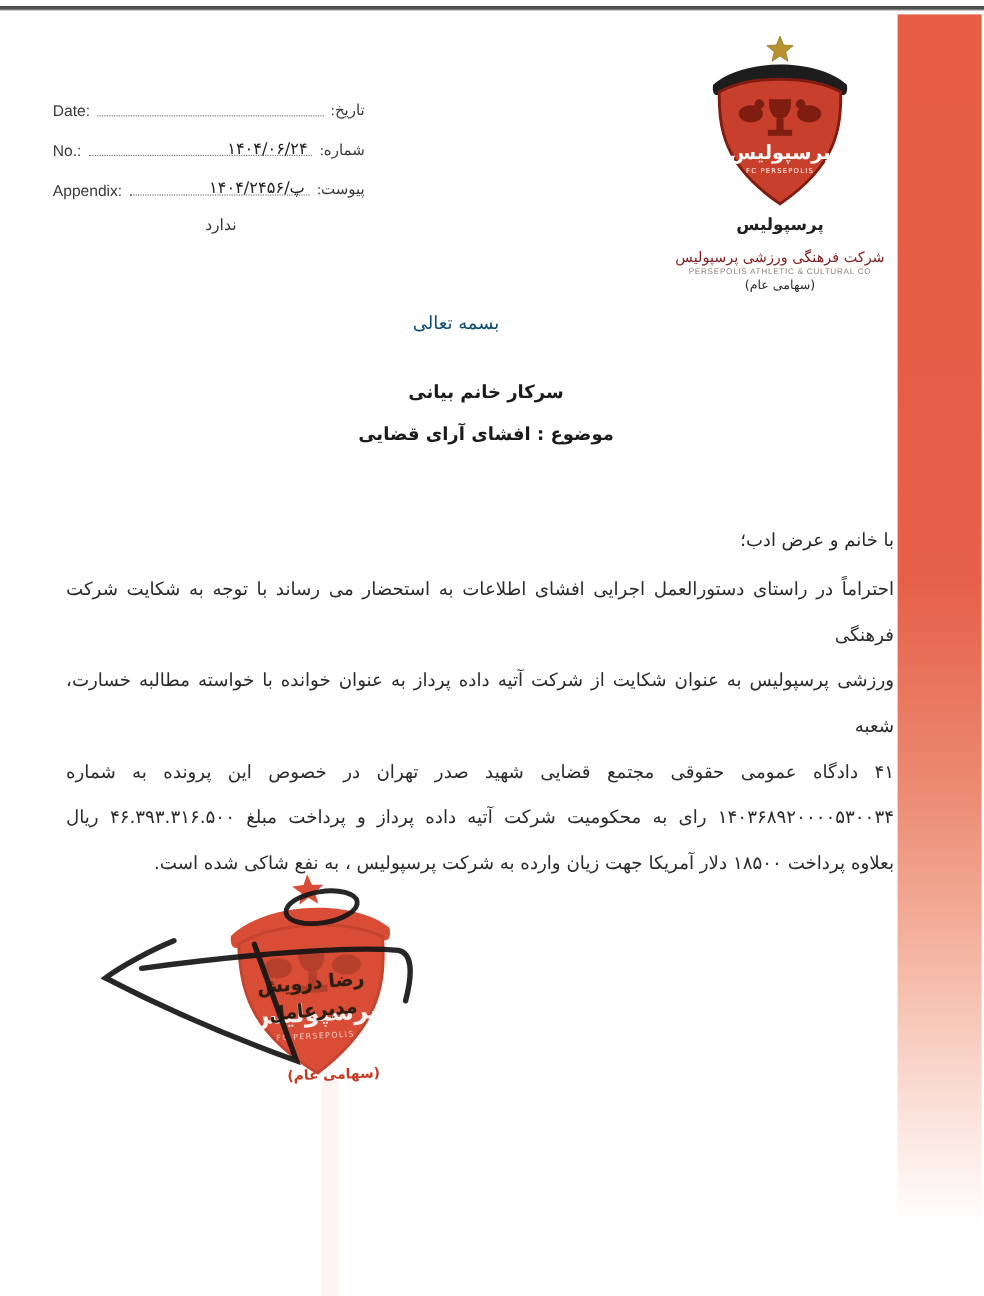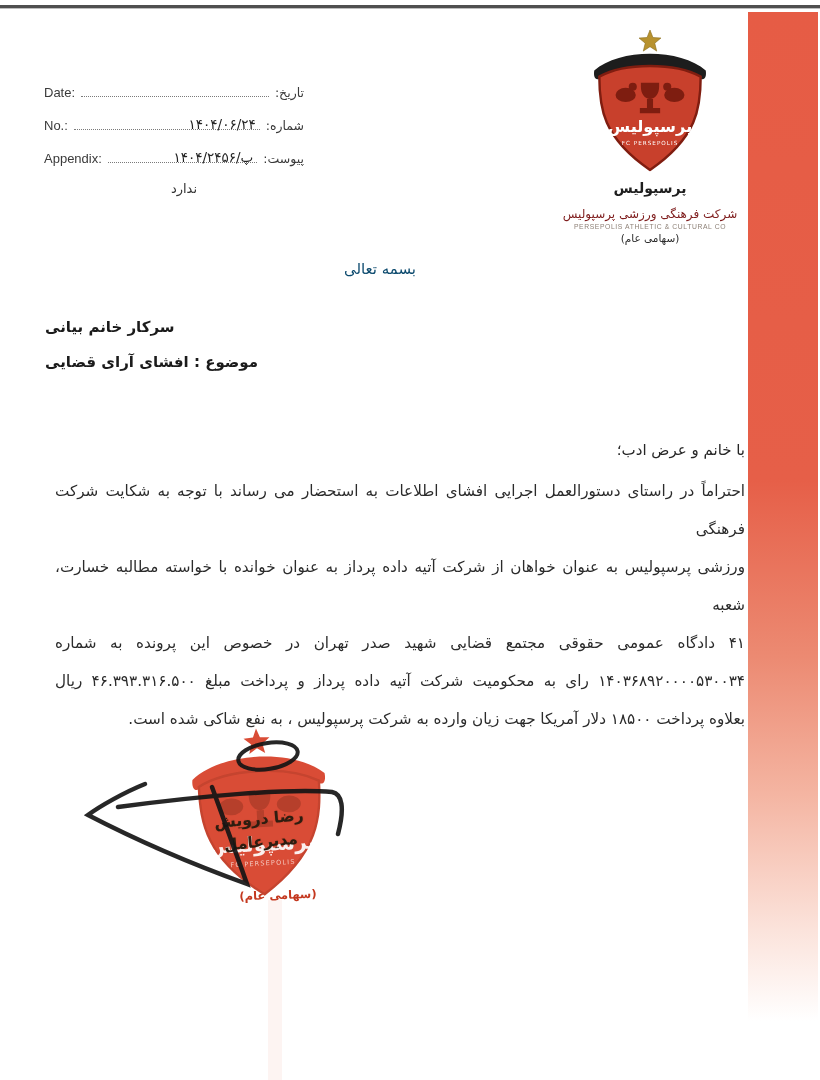--- a/index.html
+++ b/index.html
@@ -10,37 +10,37 @@
   }
   .top-rule { position:absolute; top:5px; left:0; width:820px; height:3px; background:#4f4f4f; box-shadow:0 1px 0 #bdbdbd; }
   .accent-bar {
     position:absolute; top:12px; left:748px; width:70px; height:1040px;
     background:linear-gradient(to bottom,#e65c45 0%, #e65f48 45%, #ec8a72 62%, #f4b4a1 75%, #fbe2da 88%, #ffffff 97%);
   }
   
   .ref-block { position:absolute; left:44px; top:80px; width:262px; font-size:13px; }
   .ref-row { display:flex; align-items:flex-end; margin-bottom:13px; }
   .ref-en { font-family:"Liberation Sans","DejaVu Sans",sans-serif; color:#3a3a3a; white-space:nowrap; }
-  .ref-fa { direction:rtl; color:#3a3a3a; white-space:nowrap; margin-right:2px; font-size:12.5px; }
+  .ref-fa { direction:rtl; color:#3a3a3a; white-space:nowrap; margin-right:2px; font-size:12.5px;font-family:Liberation Serif, serif; }
   .dotline { flex:1; margin:0 6px 3px 6px; border-bottom:1.6px dotted #7a7a7a; position:relative; height:16px; }
   .dotline .val {
     position:absolute; right:4px; bottom:-3px; direction:ltr; unicode-bidi:isolate;
     font-size:13.5px; color:#232323; letter-spacing:0.5px; white-space:nowrap;
   }
   .ref-note { direction:rtl; position:absolute; left:100px; top:96px; width:80px; text-align:center; font-size:13px; color:#333; }
   
   .letterhead { position:absolute; left:555px; top:28px; width:190px; text-align:center; }
   .crest { display:block; margin:0 auto; }
   .lh-club { direction:rtl; font-size:14px; font-weight:bold; color:#1f1f1f; margin-top:2px; }
   .lh-co { direction:rtl; font-size:12px; color:#7f1d1d; margin-top:11px; }
   .lh-en { font-family:"Liberation Sans","DejaVu Sans",sans-serif; font-size:6.8px; letter-spacing:0.6px; color:#8d8076; margin-top:2px; }
   .lh-type { direction:rtl; font-size:10.5px; color:#2a2a2a; margin-top:2px; }
   
   .besmeleh { position:absolute; left:315px; top:260px; width:130px; text-align:center; direction:rtl; font-size:15px; color:#0c4a6e; }
-  .addressee { position:absolute; right:75px; top:318px; width:700px; direction:rtl; text-align:left; }
+  .addressee { position:absolute; right:65px; top:318px; width:700px; direction:rtl; text-align:center; }
   .addr-line { font-size:15px; font-weight:bold; color:#1b1b1b; margin-bottom:17px; white-space:nowrap; }
   .subject-line { font-size:15px; font-weight:bold; color:#1b1b1b; margin-top:13px; white-space:nowrap; }
   .salutation { position:absolute; right:75px; top:441px; direction:rtl; font-size:15px; color:#262626; }
   .body-text { position:absolute; left:55px; top:472px; width:690px; direction:rtl; }
   .body-line {
     font-size:15.2px; line-height:38px; color:#2b2b2b;
     text-align:justify; text-align-last:justify; white-space:normal;
   }
   .body-line.last { text-align-last:right; }
   
@@ -114,21 +114,21 @@
 
   <div class="addressee">
     <div class="addr-line">سرکار خانم بیانی</div>
     <div class="subject-line">موضوع : افشای آرای قضایی</div>
   </div>
 
   <div class="salutation">با خانم و عرض ادب؛</div>
 
   <div class="body-text">
     <div class="body-line">احتراماً در راستای دستورالعمل اجرایی افشای اطلاعات به استحضار می رساند با توجه به شکایت شرکت فرهنگی</div>
-    <div class="body-line">ورزشی پرسپولیس به عنوان خواهان از شرکت آتیه داده پرداز به عنوان خوانده با خواسته مطالبه خسارت، شعبه</div>
+    <div class="body-line">ورزشی پرسپولیس به عنوان شکایت از شرکت آتیه داده پرداز به عنوان خوانده با خواسته مطالبه خسارت، شعبه</div>
     <div class="body-line">۴۱ دادگاه عمومی حقوقی مجتمع قضایی شهید صدر تهران در خصوص این پرونده به شماره</div>
     <div class="body-line">۱۴۰۳۶۸۹۲۰۰۰۰۵۳۰۰۳۴ رای به محکومیت شرکت آتیه داده پرداز و پرداخت مبلغ ۴۶.۳۹۳.۳۱۶.۵۰۰ ریال</div>
     <div class="body-line last">بعلاوه پرداخت ۱۸۵۰۰ دلار آمریکا جهت زیان وارده به شرکت پرسپولیس ، به نفع شاکی شده است.</div>
   </div>
 
   <div class="stamp-wrap">
     <svg class="stamp-crest" width="165" height="178" viewBox="0 0 130 148">
       <polygon points="65,2 67.9,9.4 75.8,9.9 69.7,15 71.6,22.8 65,18.4 58.4,22.8 60.3,15 54.2,9.9 62.1,9.4" fill="#d8432c"></polygon>
       <path d="M 10 42 C 35 20 95 20 120 42 C 121 48 119 52 115 50 C 92 36 38 36 15 50 C 11 52 9 48 10 42 Z" fill="#d8432c"></path>
       <path d="M 15 48 C 40 34 90 34 115 48 C 115 78 112 108 65 140 C 18 108 15 78 15 48 Z" fill="#d8432c" stroke="#c23a24" stroke-width="2"></path>

